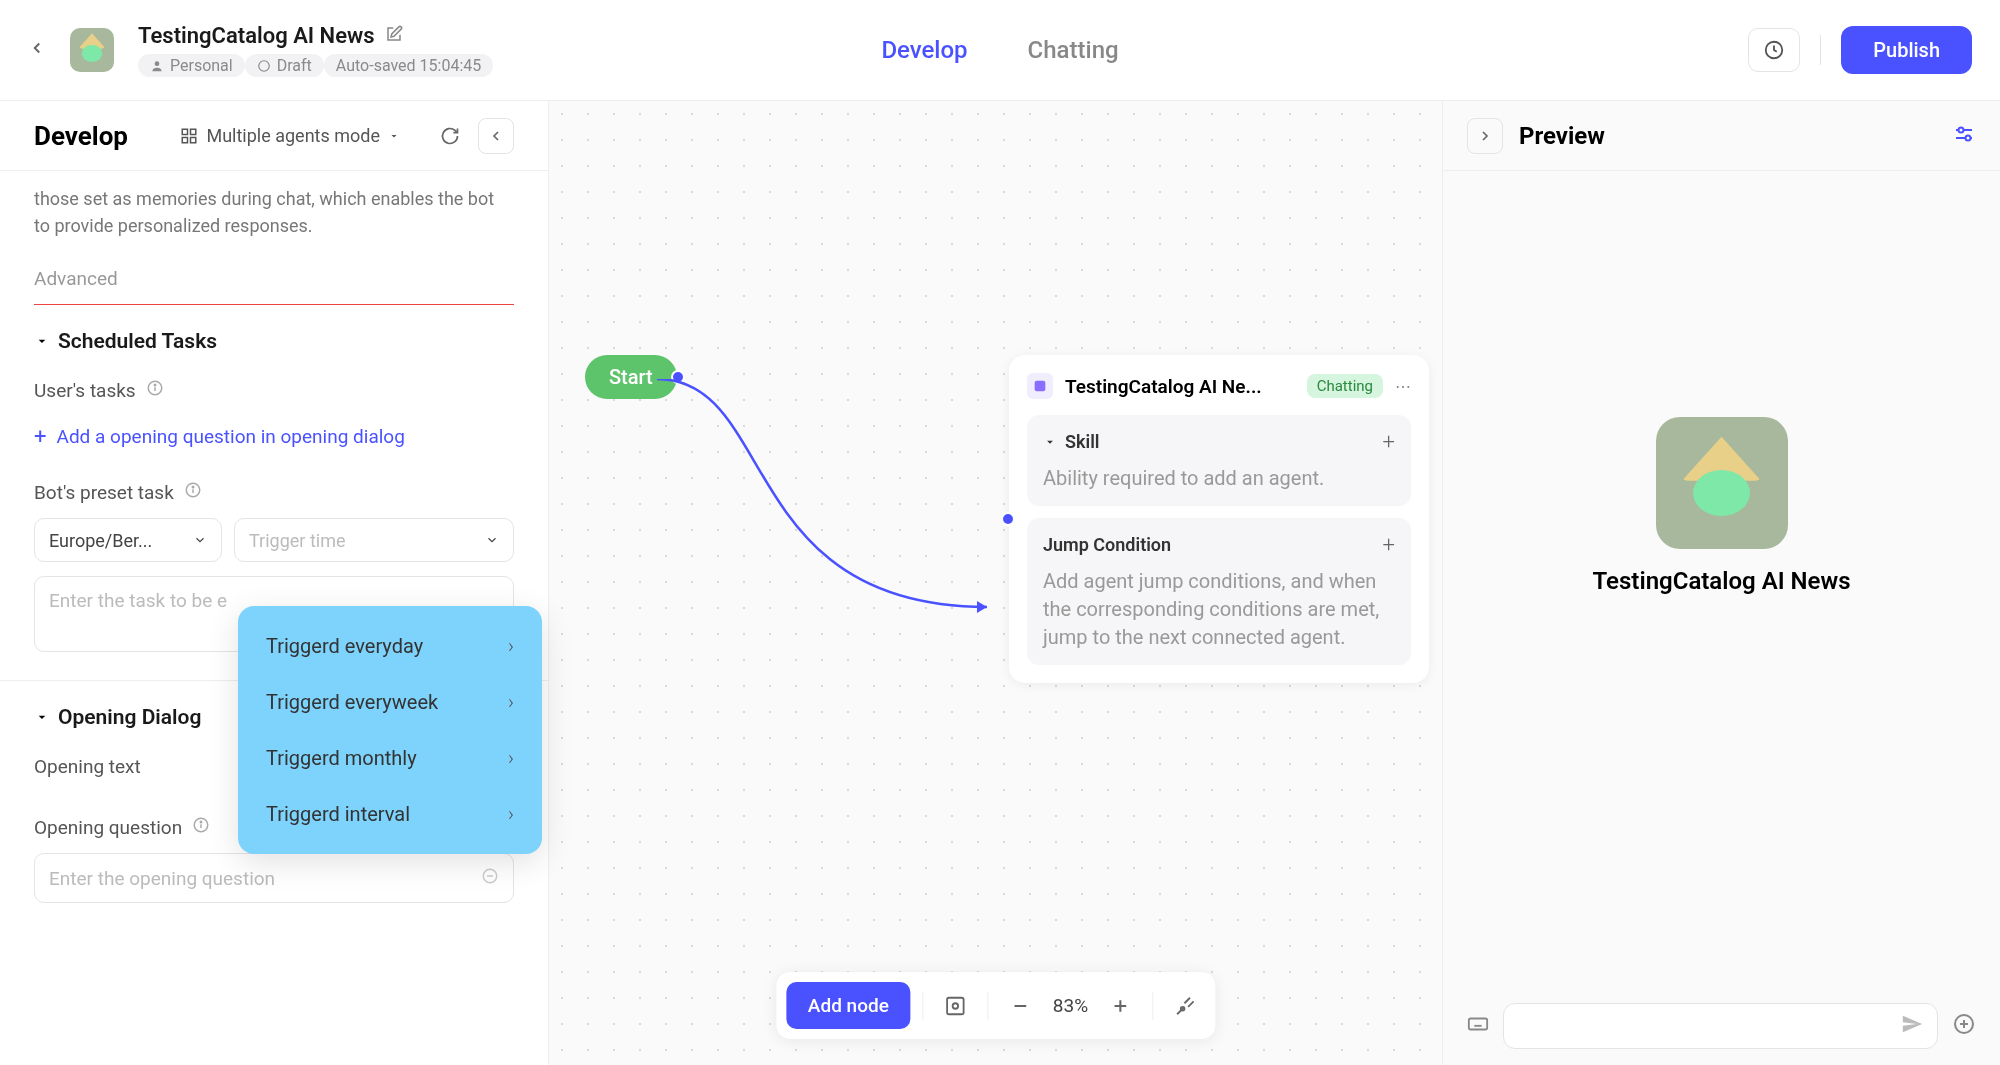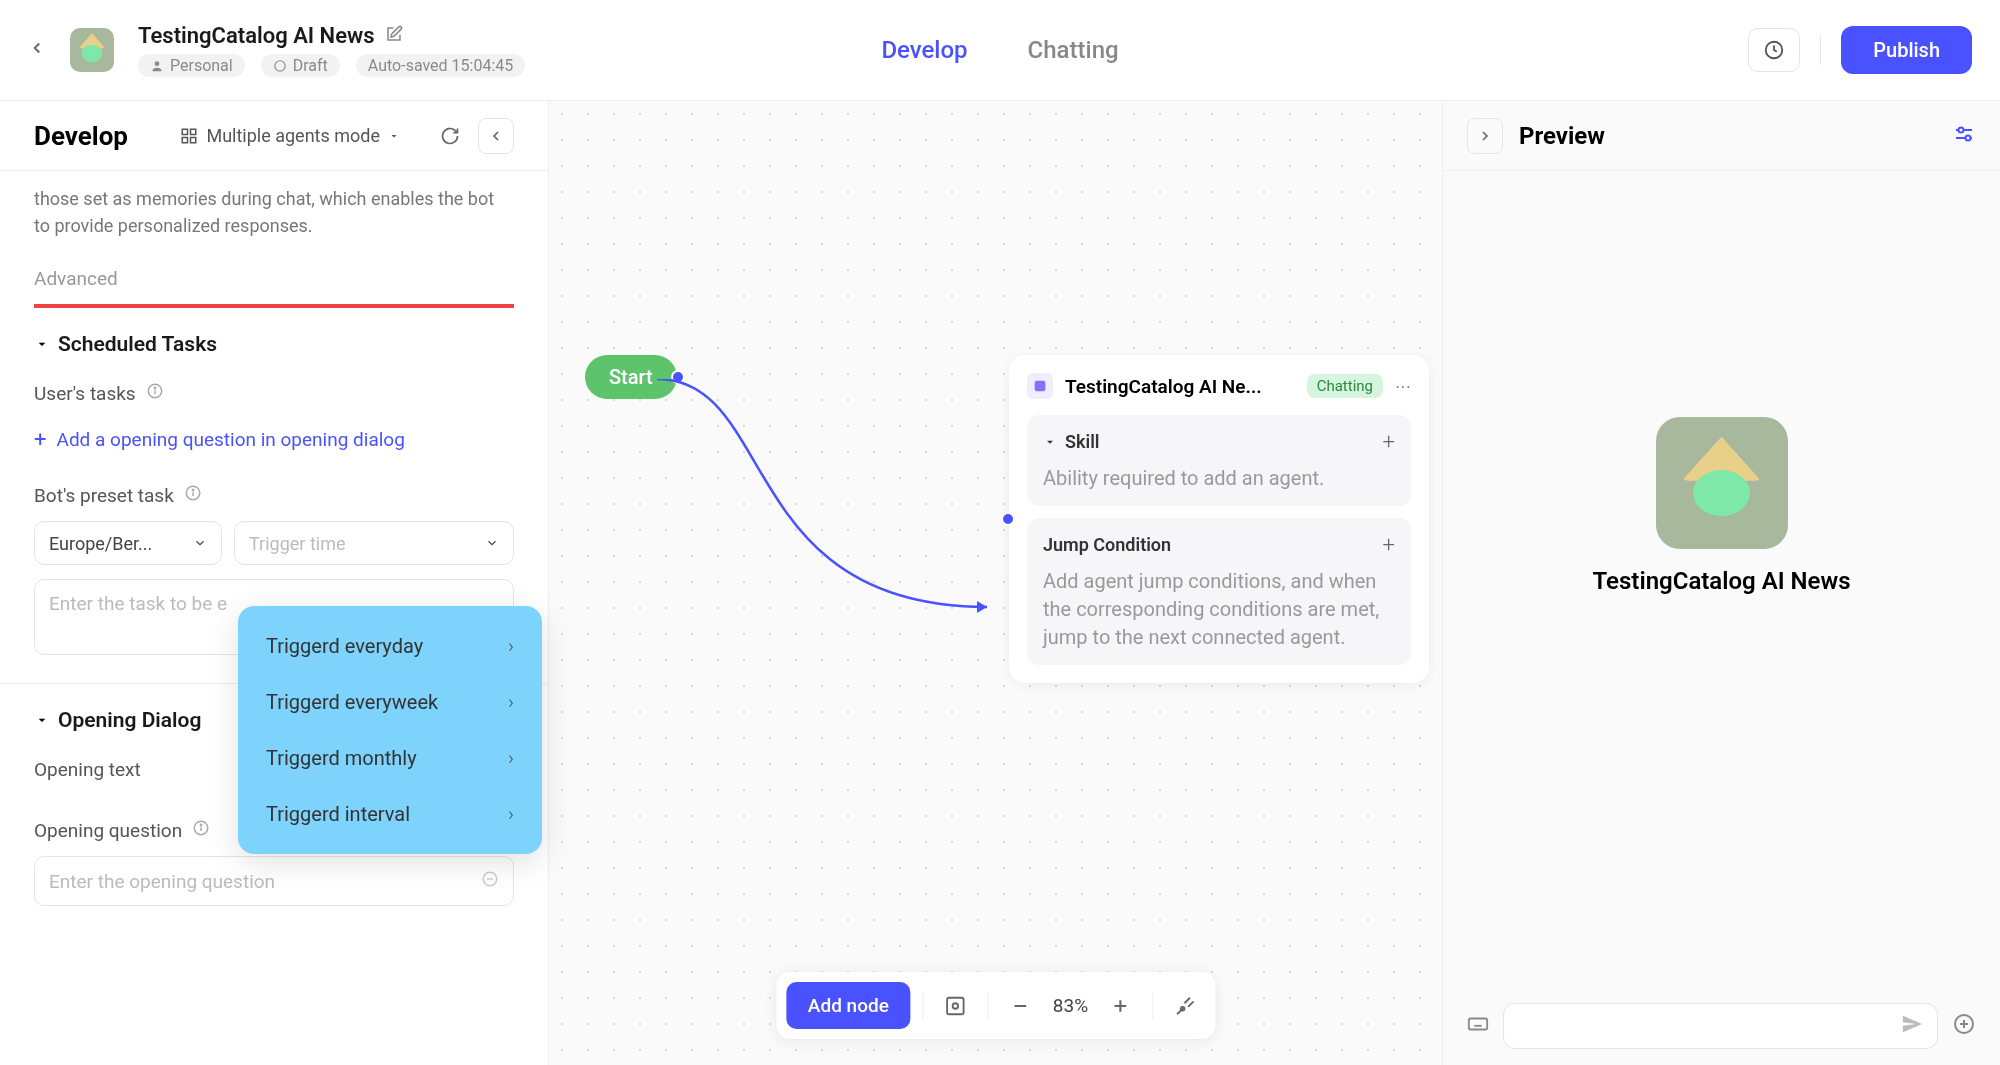--- a/index.html
+++ b/index.html
@@ -6,21 +6,21 @@
 body { width: 2000px; height: 1065px; background: #fff; overflow: hidden; position: relative; }
 
 
 .topbar { height: 100px; display: flex; align-items: center; padding: 0 28px; gap: 24px; }
 .back-icon { color: #666; cursor: pointer; }
 .avatar-sm { width: 44px; height: 44px; border-radius: 10px; background: #a8b89c; display: flex; align-items: center; justify-content: center; overflow: hidden; }
 .title-block { display: flex; flex-direction: column; gap: 6px; }
 .title-row { display: flex; align-items: center; gap: 10px; }
 .page-title { font-size: 22px; font-weight: 600; color: #1a1a1a; }
 .edit-icon { color: #888; cursor: pointer; }
-.meta-row { display: flex; align-items: center; gap: 16px; }
+.meta-row { display: flex; align-items: center; }
 .badge { font-size: 16px; color: #8a8a8a; background: #f2f2f4; padding: 2px 12px; border-radius: 12px; display: flex; align-items: center; gap: 6px; }
 .center-tabs { position: absolute; left: 50%; transform: translateX(-50%); display: flex; gap: 60px; }
 .tab { font-size: 24px; color: #888; cursor: pointer; font-weight: 500; }
 .tab.active { color: #4a52ff; }
 .top-actions { margin-left: auto; display: flex; align-items: center; gap: 20px; }
 .history-btn { width: 52px; height: 44px; border: 1px solid #e4e4e8; border-radius: 10px; display: flex; align-items: center; justify-content: center; color: #555; cursor: pointer; }
 .divider-v { width: 1px; height: 30px; background: #e4e4e8; }
 .publish-btn { background: #4a52ff; color: #fff; border: none; padding: 12px 32px; font-size: 20px; border-radius: 12px; font-weight: 500; cursor: pointer; }
 
 .main { display: flex; height: calc(100% - 100px); }
@@ -29,21 +29,21 @@
 .left-panel { width: 548px; border-top: 1px solid #eee; display: flex; flex-direction: column; overflow: hidden; }
 .left-header { height: 70px; display: flex; align-items: center; padding: 0 34px; gap: 16px; border-bottom: 1px solid #eee; }
 .left-header-title { font-size: 26px; font-weight: 700; }
 .mode-select { margin-left: auto; display: flex; align-items: center; gap: 8px; font-size: 18px; color: #555; }
 .left-header-actions { display: flex; gap: 10px; margin-left: 16px; }
 .icon-btn-sm { width: 36px; height: 36px; display: flex; align-items: center; justify-content: center; color: #666; border-radius: 8px; cursor: pointer; }
 .icon-btn-sm:last-child { border: 1px solid #e4e4e8; }
 
 .left-body { flex: 1; overflow-y: auto; padding: 0 34px; }
 .snippet { font-size: 18px; color: #777; line-height: 1.5; padding: 14px 0; }
-.gray-row { font-size: 19px; color: #999; padding: 14px 0; border-bottom: 4px solid #ef4444; }
+.gray-row { font-size: 19px; color: #999; padding: 14px 0; border-bottom: 1px solid #ef4444; }
 .section-title-row { display: flex; align-items: center; gap: 8px; padding: 24px 0 20px; cursor: pointer; }
 .section-title { font-size: 21px; font-weight: 600; color: #1a1a1a; }
 .label-row { display: flex; align-items: center; gap: 10px; font-size: 19px; color: #555; padding: 6px 0 14px; }
 .info-icon { color: #aaa; }
 .checkbox-row { display: flex; align-items: flex-start; gap: 14px; padding-bottom: 18px; }
 .checkbox { width: 22px; height: 22px; background: #4a52ff; border-radius: 5px; display: flex; align-items: center; justify-content: center; color: #fff; flex-shrink: 0; margin-top: 2px; }
 .checkbox-label { font-size: 19px; color: #555; line-height: 1.5; }
 .add-link { display: flex; align-items: center; gap: 10px; color: #4a52ff; font-size: 19px; padding: 8px 0 26px; cursor: pointer; }
 .plus-icon { font-size: 22px; }
 .field-row { display: flex; gap: 12px; padding-bottom: 14px; }

